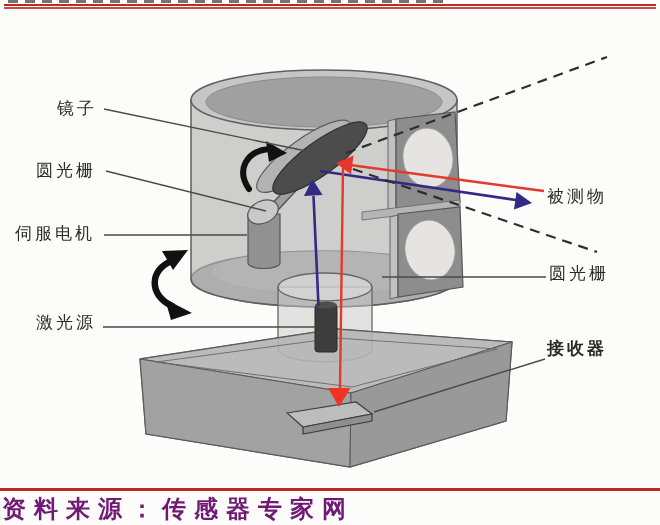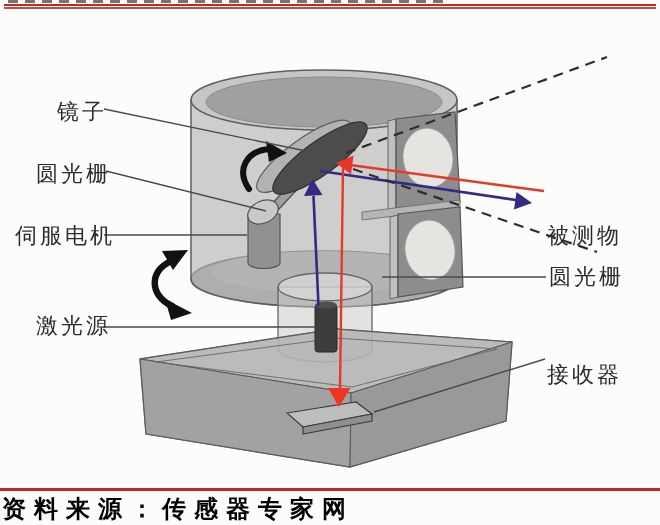--- a/index.html
+++ b/index.html
@@ -13,35 +13,35 @@
     position:absolute;top:0;left:8px;width:438px;height:3px;
     background:repeating-linear-gradient(90deg,#55524f 0 10px,transparent 10px 17px);
     opacity:.8;
   }
   .rule-top-a{position:absolute;top:4px;left:4px;width:652px;height:2px;background:#bf2a28;}
   .rule-top-b{position:absolute;top:7px;left:4px;width:652px;height:2px;background:#c94a45;}
   
   .rule-bottom{position:absolute;top:488px;left:0;width:660px;height:2.5px;background:#b92b27;}
   .source-line{
     position:absolute;top:493px;left:2px;width:650px;
-    font-size:24px;font-weight:700;letter-spacing:8px;color:#000000;
+    font-size:24px;font-weight:700;letter-spacing:8px;color:#701a75;
     white-space:nowrap;
   }
   
   .lbl{
-    position:absolute;font-size:22px;letter-spacing:3px;color:#2b2b2b;
+    position:absolute;font-size:17px;letter-spacing:3px;color:#2b2b2b;
     white-space:nowrap;line-height:1.1;
   }
   #lbl-mirror            {left:57px; top:100px;}
   #lbl-grating-left      {left:36px; top:162px;}
   #lbl-servo             {left:15px; top:226px;font-family:Liberation Mono, monospace;}
   #lbl-laser             {left:36px; top:314px;}
-  #lbl-object            {left:547px;top:188px;margin-top:36px;}
+  #lbl-object            {left:547px;top:188px;}
   #lbl-grating-right     {left:549px;top:265px;}
-  #lbl-receiver          {left:547px;top:363px;}
+  #lbl-receiver          {left:547px;top:340px;font-weight:bold;}
   svg{position:absolute;top:0;left:0;}
 </style>
 </head>
 <body>
 
 <div class="clipped-title"></div>
 <div class="rule-top-a"></div>
 <div class="rule-top-b"></div>
 
 <svg width="660" height="525" viewBox="0 0 660 525">

